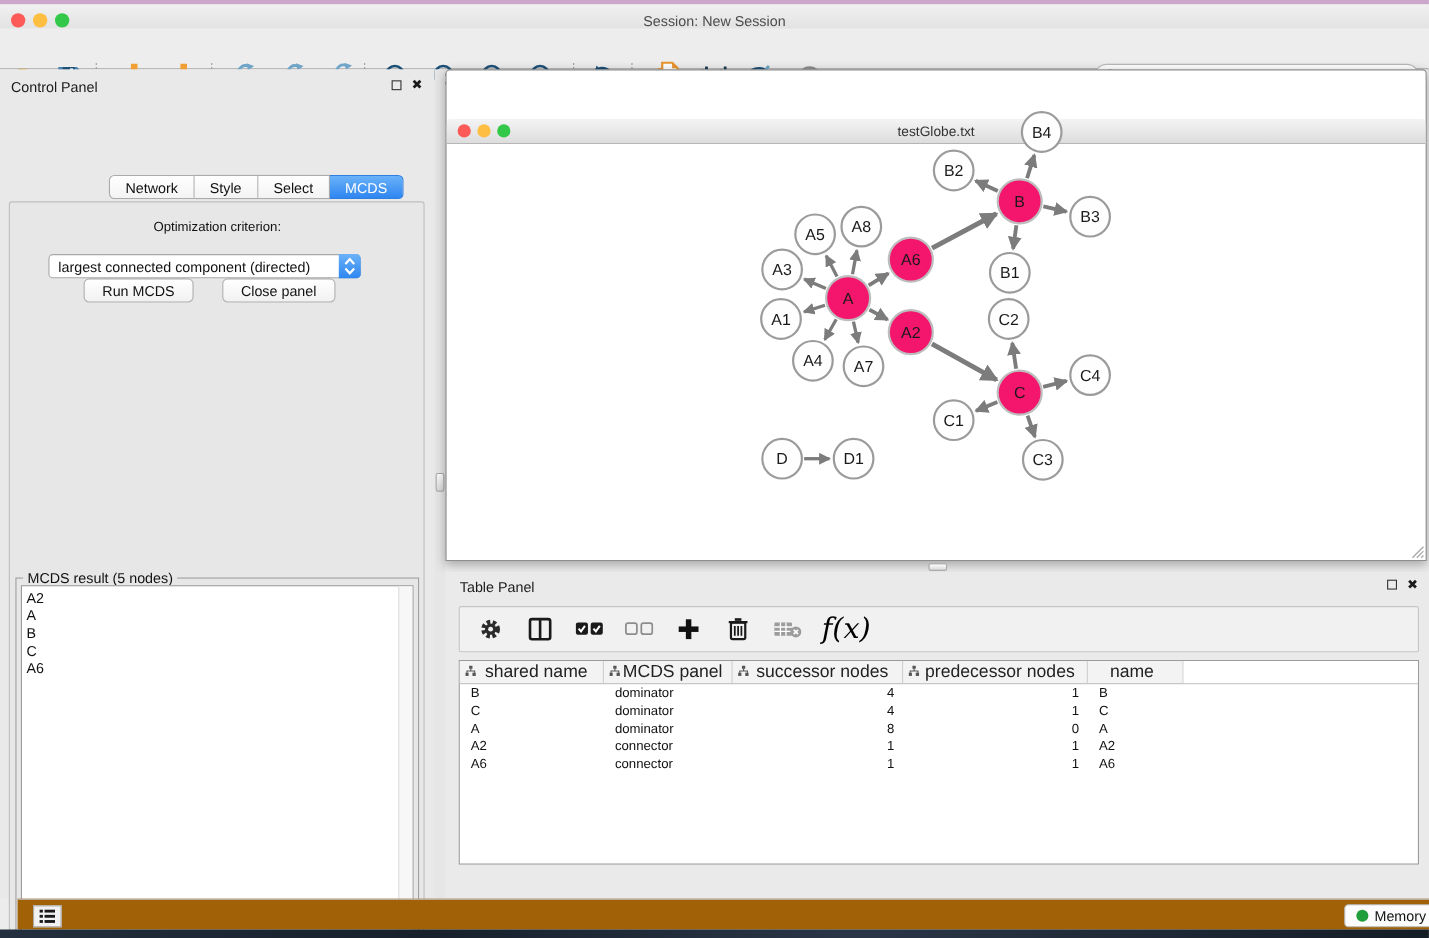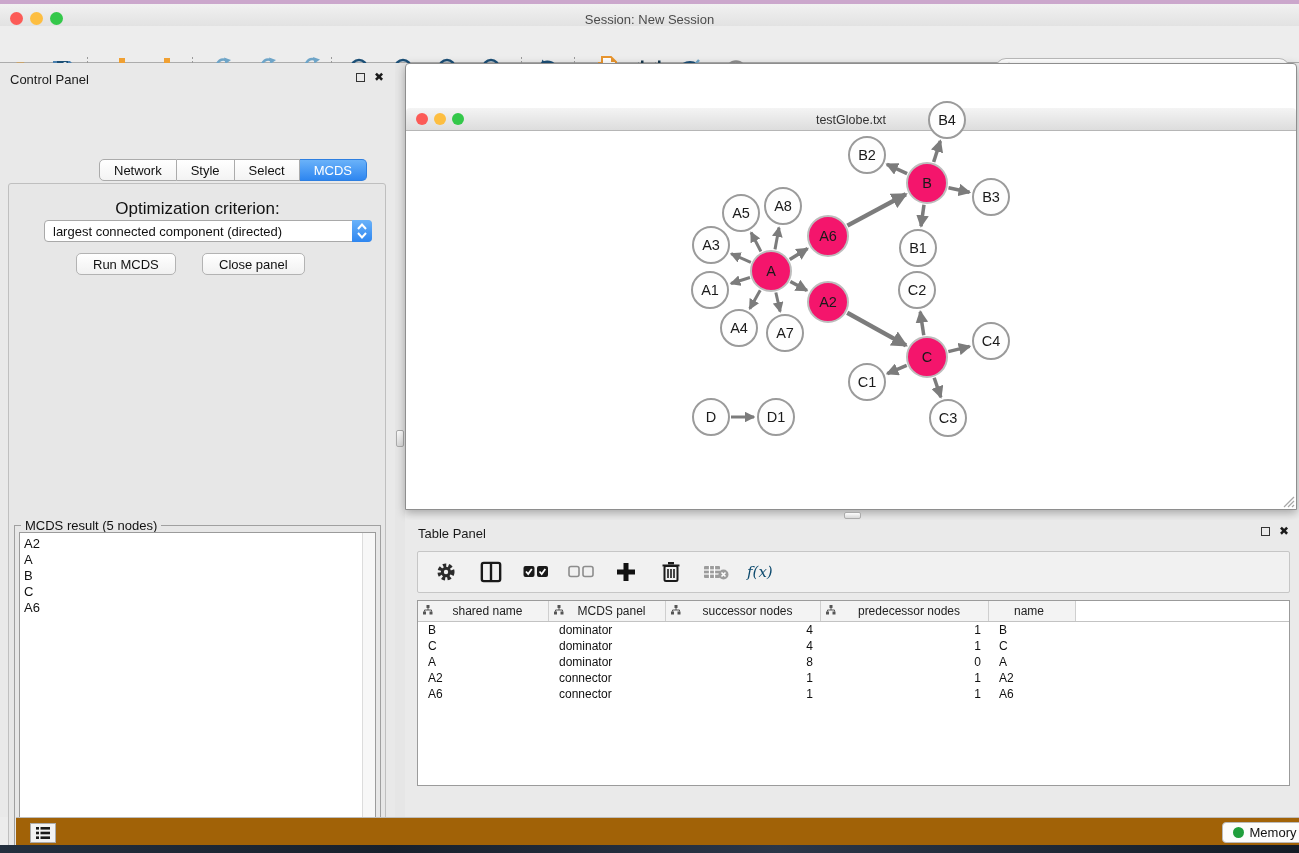--- a/index.html
+++ b/index.html
@@ -32,22 +32,22 @@
   #cp-content { left:8px; top:120px; width:378px; height:680px; background:#E7E7E7;
     border:1px solid #BFBFBF; border-radius:3px; }
   .seg-tabs { display:flex; height:22px; }
   .seg-tab { background:linear-gradient(#FFFFFF,#F3F3F3); border:1px solid #ABABAB;
     border-left:none; font-size:13px; color:#111; display:flex; align-items:center;
     justify-content:center; padding:0 14px; cursor:default; white-space:nowrap; }
   .seg-tab:first-child { border-left:1px solid #ABABAB; border-radius:5px 0 0 5px; }
   .seg-tab:last-child { border-radius:0 5px 5px 0; }
   .seg-tab.active { background:linear-gradient(#6AB2F9,#2E86F0); border-color:#2E7FE0; color:#fff; }
   #cp-tabs { left:74px; top:96px;padding-left:25px; }
-  #opt-label { left:0; top:136px; width:395px; text-align:center; font-size:17px; color:#111; }
-  #mcds-select { left:44px; top:157px; width:328px; height:22px; background:#fff;
+  #opt-label { left:0; top:136px; width:395px; text-align:center; font-size:12px; color:#111; }
+  #mcds-select { left:44px; top:168px; width:284px; height:22px; background:#fff;
     border:1px solid #A9A9A9; border-radius:4px; display:flex; align-items:center; font-size:13px; color:#111; }
   #mcds-select .sel-text { padding-left:8px; flex:1; white-space:nowrap; overflow:hidden; }
   #mcds-select .stepper { width:20px; height:22px; margin-right:-1px;
     background:linear-gradient(#6AB2F9,#2E86F0); border-radius:0 4px 4px 0; position:relative; }
   .stepper svg { position:absolute; left:4px; top:3px; }
   .push-btn { height:22px; background:linear-gradient(#FFFFFF,#F1F1F1); border:1px solid #B3B3B3;
     border-radius:5px; font-size:13px; color:#111; display:flex; align-items:center;
     justify-content:center; padding:0 16px; cursor:default; }
   #run-btn { left:76px; top:190px; }
   #closepanel-btn { left:202px; top:190px; }
@@ -74,25 +74,25 @@
   #net-title { width:100%; text-align:center; top:5px; font-size:12.5px; color:#333; }
   #graph-svg { left:0; top:23px; }
   #net-resize { right:1px; bottom:1px; }
 
   
   #table-panel { left:405px; top:520px; width:894px; height:297px; background:#EAEAEA; }
   #tp-toolbar { left:12px; top:31px; width:873px; height:42px; background:#F1F1F1;
     border:1px solid #C6C6C6; border-radius:2px; display:flex; align-items:center; gap:17px; padding-left:14px; }
   .tp-ico { display:flex; align-items:center; justify-content:center; width:28px; height:28px; }
   #fx-label { font-family:"DejaVu Serif","Liberation Serif",serif; font-style:italic;
-    font-size:15px; color:#0c4a6e; }
+    font-size:26px; color:#000000; }
   #node-table { left:12px; top:80px; width:873px; height:186px; background:#fff; border:1px solid #9B9B9B; }
   #nt-header { display:flex; height:21px; border-bottom:1px solid #C3C3C3; background:#F3F3F3; }
   .nt-hcell { border-right:1px solid #CFCFCF; display:flex; align-items:center;
-    font-size:12px; color:#222; position:relative; }
+    font-size:16px; color:#222; position:relative; }
   .nt-hcell .hlabel { flex:1; text-align:center; padding-right:6px; }
   .nt-hcell .hico { margin-left:5px; }
   .nt-hcell.filler { background:#fff; border-right:none; }
   .nt-row { display:flex; height:16px; font-size:12px; color:#111; }
   .nt-cell { padding:1px 8px 0 10px; white-space:nowrap; overflow:hidden; }
   .nt-cell.num { text-align:right; }
   #tp-tabs { left:266px; top:269px; }
 
   
   #status-bar { left:16px; top:817px; width:1299px; height:28px; background:#a16207; border-top:1px solid #BDBDBD; }

